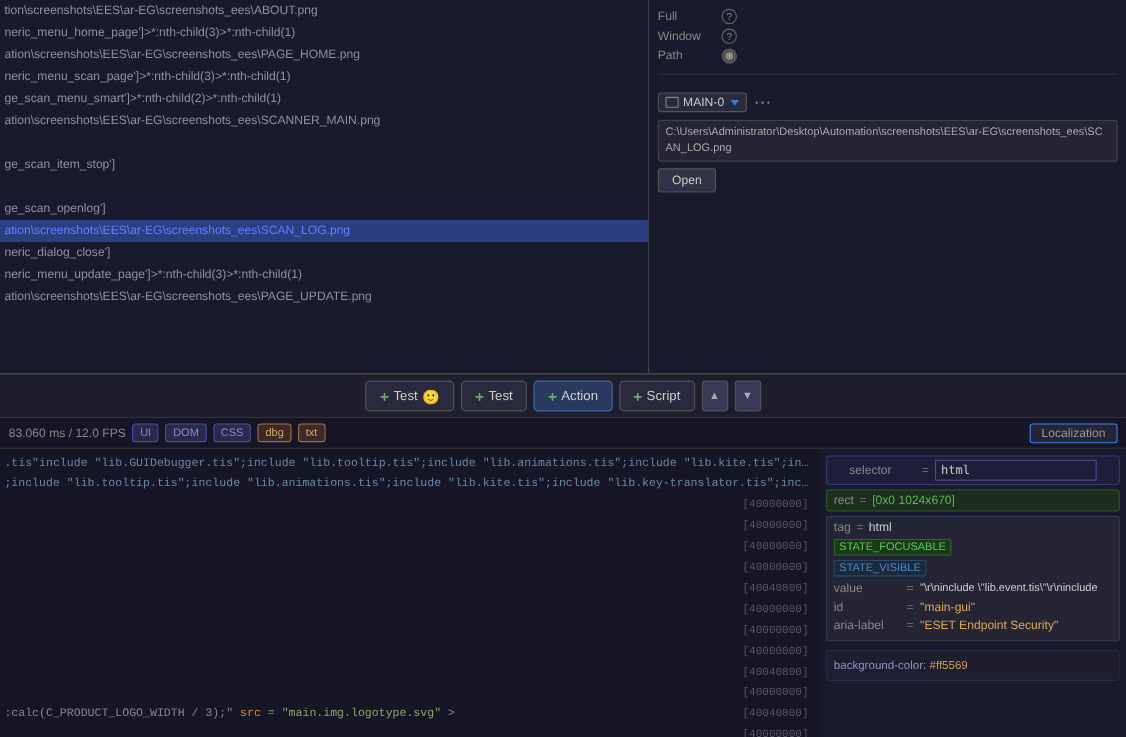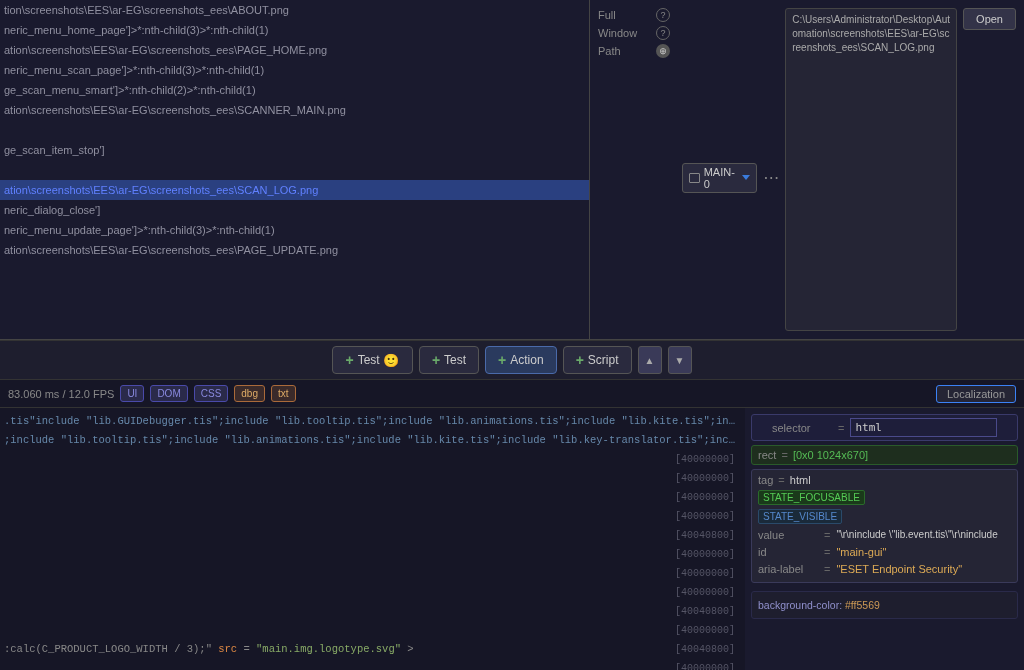--- a/index.html
+++ b/index.html
@@ -56,21 +56,21 @@
 
     .code-item.highlight {
       color: #6080ff;
     }
 
     
     .right-panel {
       flex: 1;
       background: #1a1a2e;
       display: flex;
-      flex-direction: row;
+      flex-direction: column;
       padding: 8px;
       gap: 6px;
     }
 
     .right-top {
       display: flex;
       flex-direction: column;
       gap: 4px;
     }
 
@@ -110,21 +110,21 @@
       line-height: 14px;
       font-size: 9px;
       color: #ccc;
     }
 
     
     .main-box-container {
       display: flex;
       align-items: center;
       gap: 6px;
-      margin-top: 16px;
+      margin-top: 6px;
     }
 
     .main-box-label {
       display: flex;
       align-items: center;
       gap: 4px;
       background: #2a2a3e;
       border: 1px solid #555;
       padding: 2px 6px;
       border-radius: 3px;
@@ -467,20 +467,21 @@
     <div class="code-list">
       <div class="code-item">tion\screenshots\EES\ar-EG\screenshots_ees\ABOUT.png</div>
       <div class="code-item">neric_menu_home_page']&gt;*:nth-child(3)&gt;*:nth-child(1)</div>
       <div class="code-item">ation\screenshots\EES\ar-EG\screenshots_ees\PAGE_HOME.png</div>
       <div class="code-item">neric_menu_scan_page']&gt;*:nth-child(3)&gt;*:nth-child(1)</div>
       <div class="code-item">ge_scan_menu_smart']&gt;*:nth-child(2)&gt;*:nth-child(1)</div>
       <div class="code-item">ation\screenshots\EES\ar-EG\screenshots_ees\SCANNER_MAIN.png</div>
       <div class="code-item">&nbsp;</div>
       <div class="code-item">ge_scan_item_stop']</div>
       <div class="code-item">&nbsp;</div>
+      <div class="code-item">ge_scan_openlog']</div>
       <div class="code-item selected highlight">ation\screenshots\EES\ar-EG\screenshots_ees\SCAN_LOG.png</div>
       <div class="code-item">neric_dialog_close']</div>
       <div class="code-item">neric_menu_update_page']&gt;*:nth-child(3)&gt;*:nth-child(1)</div>
       <div class="code-item">ation\screenshots\EES\ar-EG\screenshots_ees\PAGE_UPDATE.png</div>
     </div>
   </div>
 
   <div class="right-panel">
     <div class="right-top">
       <div class="label-row">

